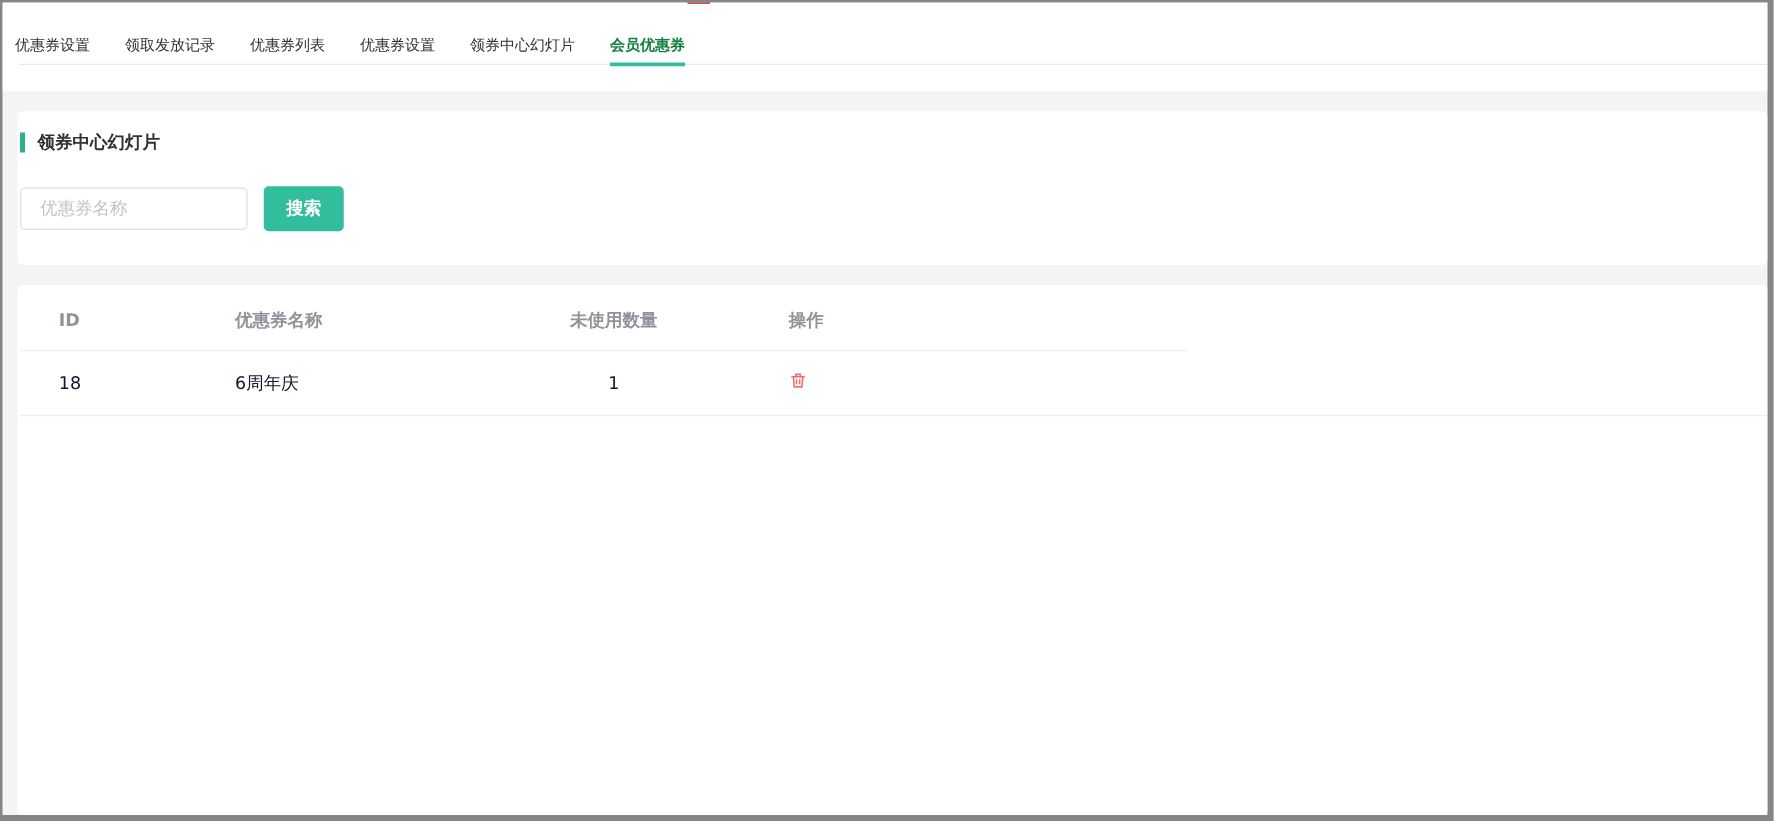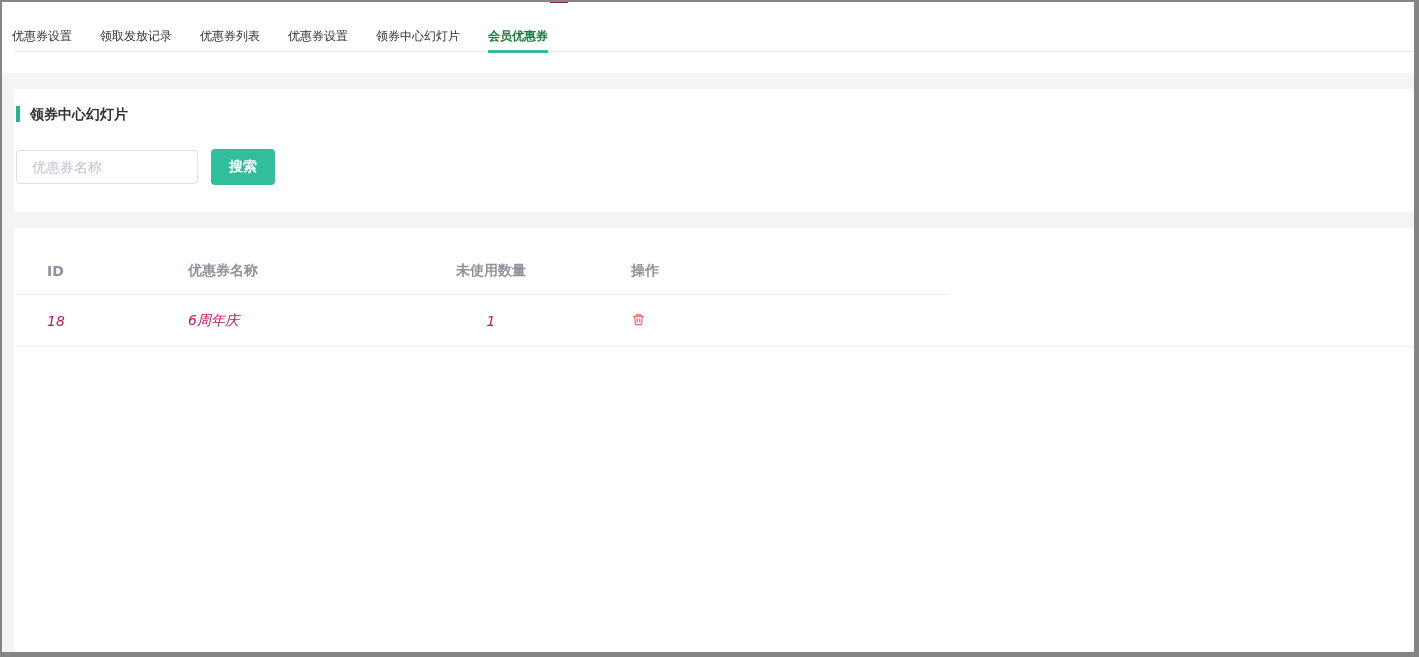--- a/index.html
+++ b/index.html
@@ -43,27 +43,27 @@
   }
   .search-input::placeholder { color:#c0c4cc; }
   .search-btn {
     margin-left:13px; width:64px; height:36px; border:none; border-radius:4px;
     background:#32bd9d; color:#ffffff; font-size:14px; cursor:pointer;
     font-family:"DejaVu Sans","Liberation Sans",sans-serif;
     font-weight:bold;
   }
 
   
-  .table { position:absolute; top:20px; left:2px; right:0; }
+  .table { position:absolute; top:6px; left:2px; right:0; }
   .thead { display:flex; align-items:center; height:47px; width:933px; border-bottom:1px solid #ebeef5; }
   .trow  { display:flex; align-items:center; height:51px; }
   .row-line { height:1px; background:#ebeef5; width:100%; }
   .cell { font-size:14px; }
   .th { color:#8f939b; font-weight:bold; }
-  .td { color:#be185d;font-style:italic; }
+  .td { color:#0f172a; }
   .col-id     { width:125px; padding-left:31px; text-align:left; }
   .col-name   { width:210px; padding-left:47px; text-align:left; }
   .col-count  { width:280px; text-align:center; }
   .col-action { width:318px; }
   .delete-btn { display:inline-block; cursor:pointer; line-height:0; }
 </style>
 </head>
 <body>
 
 <div class="window">

